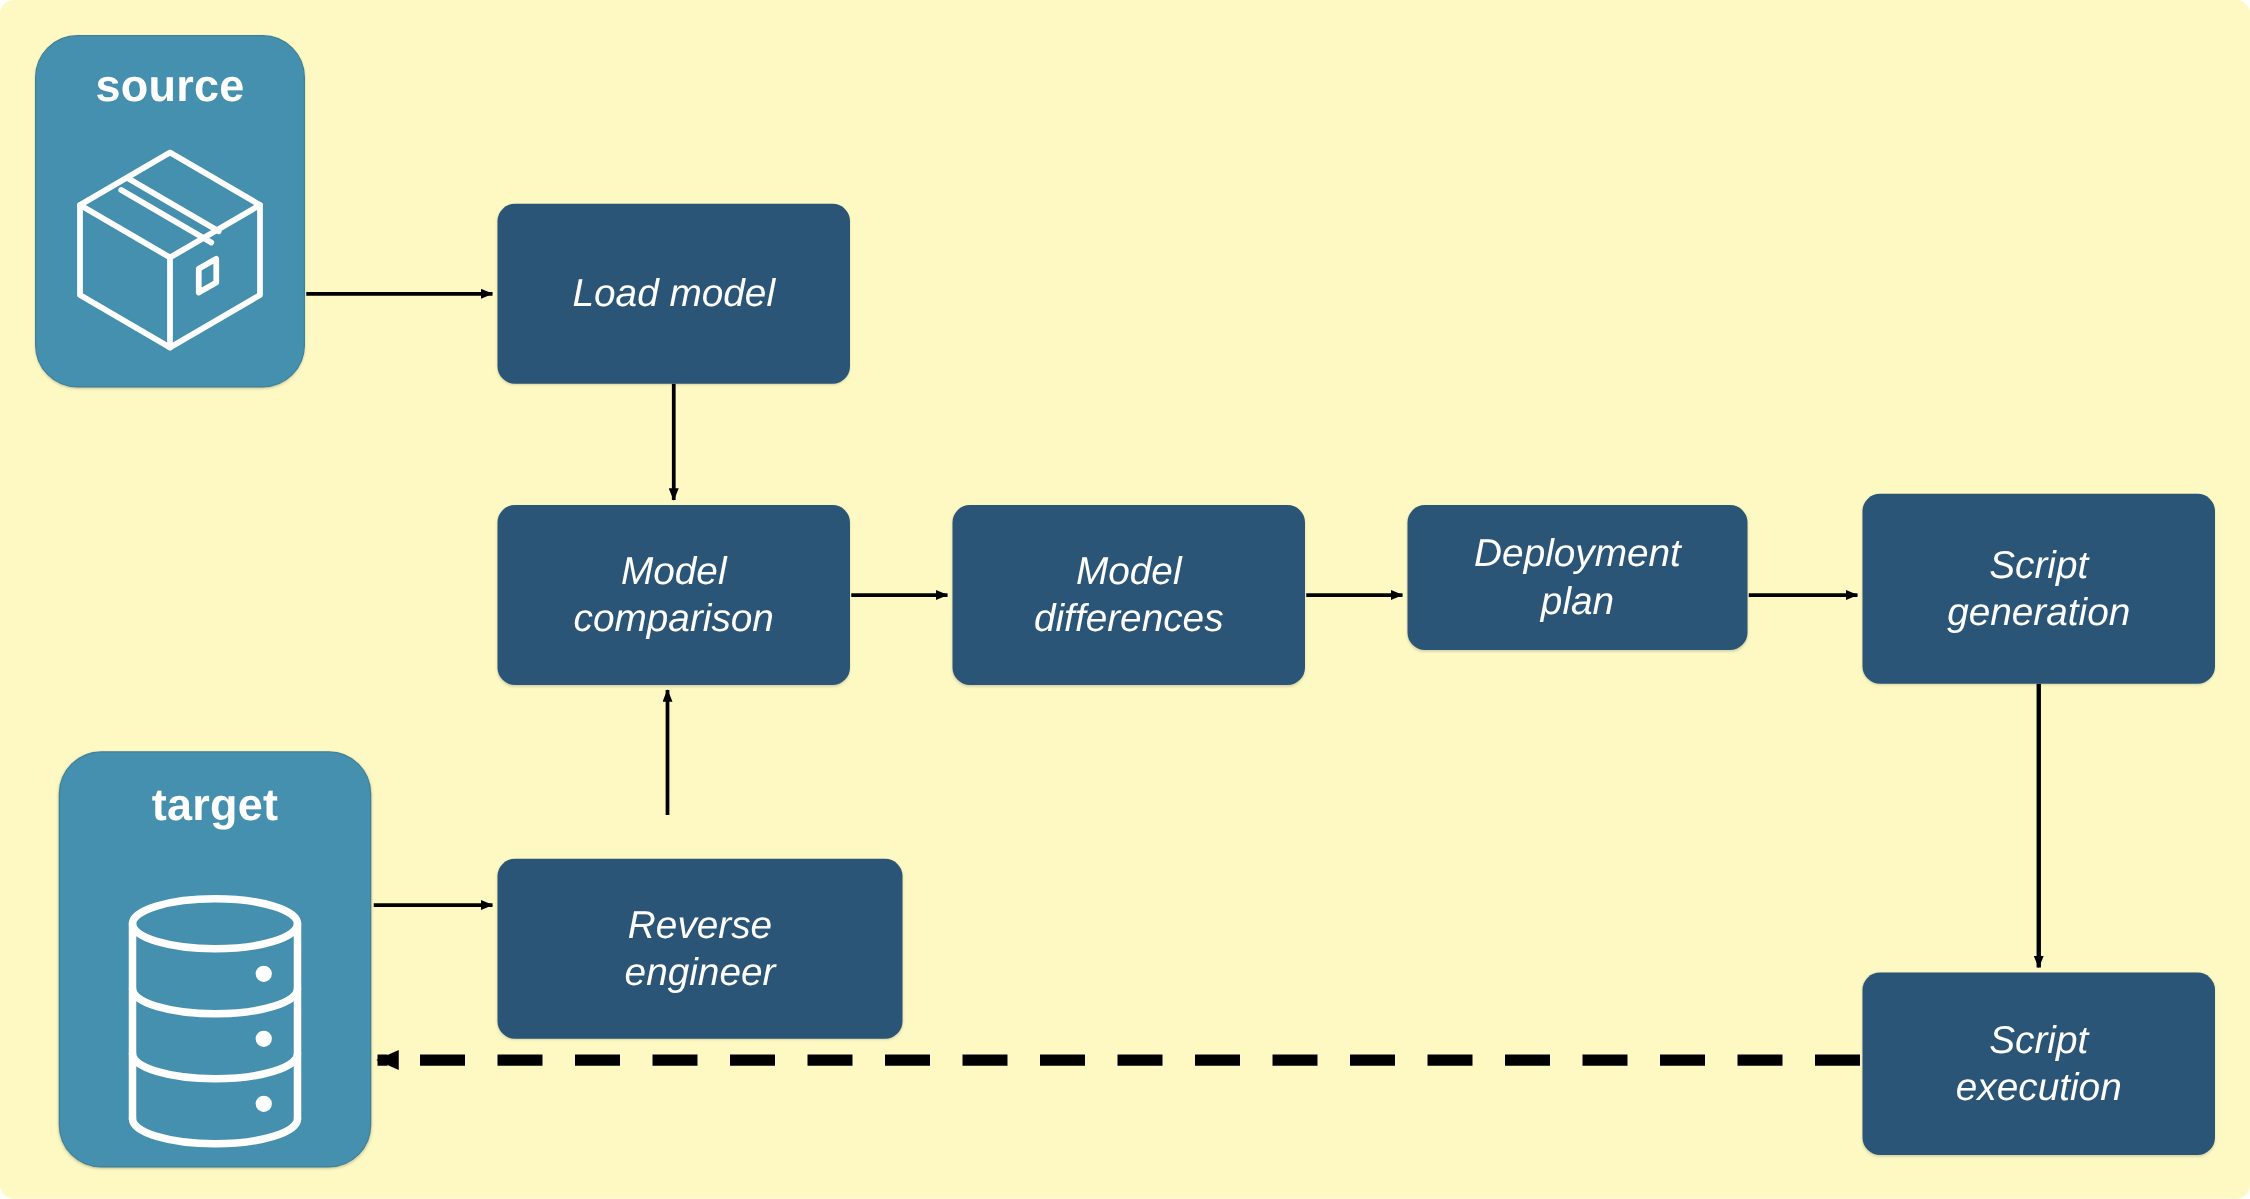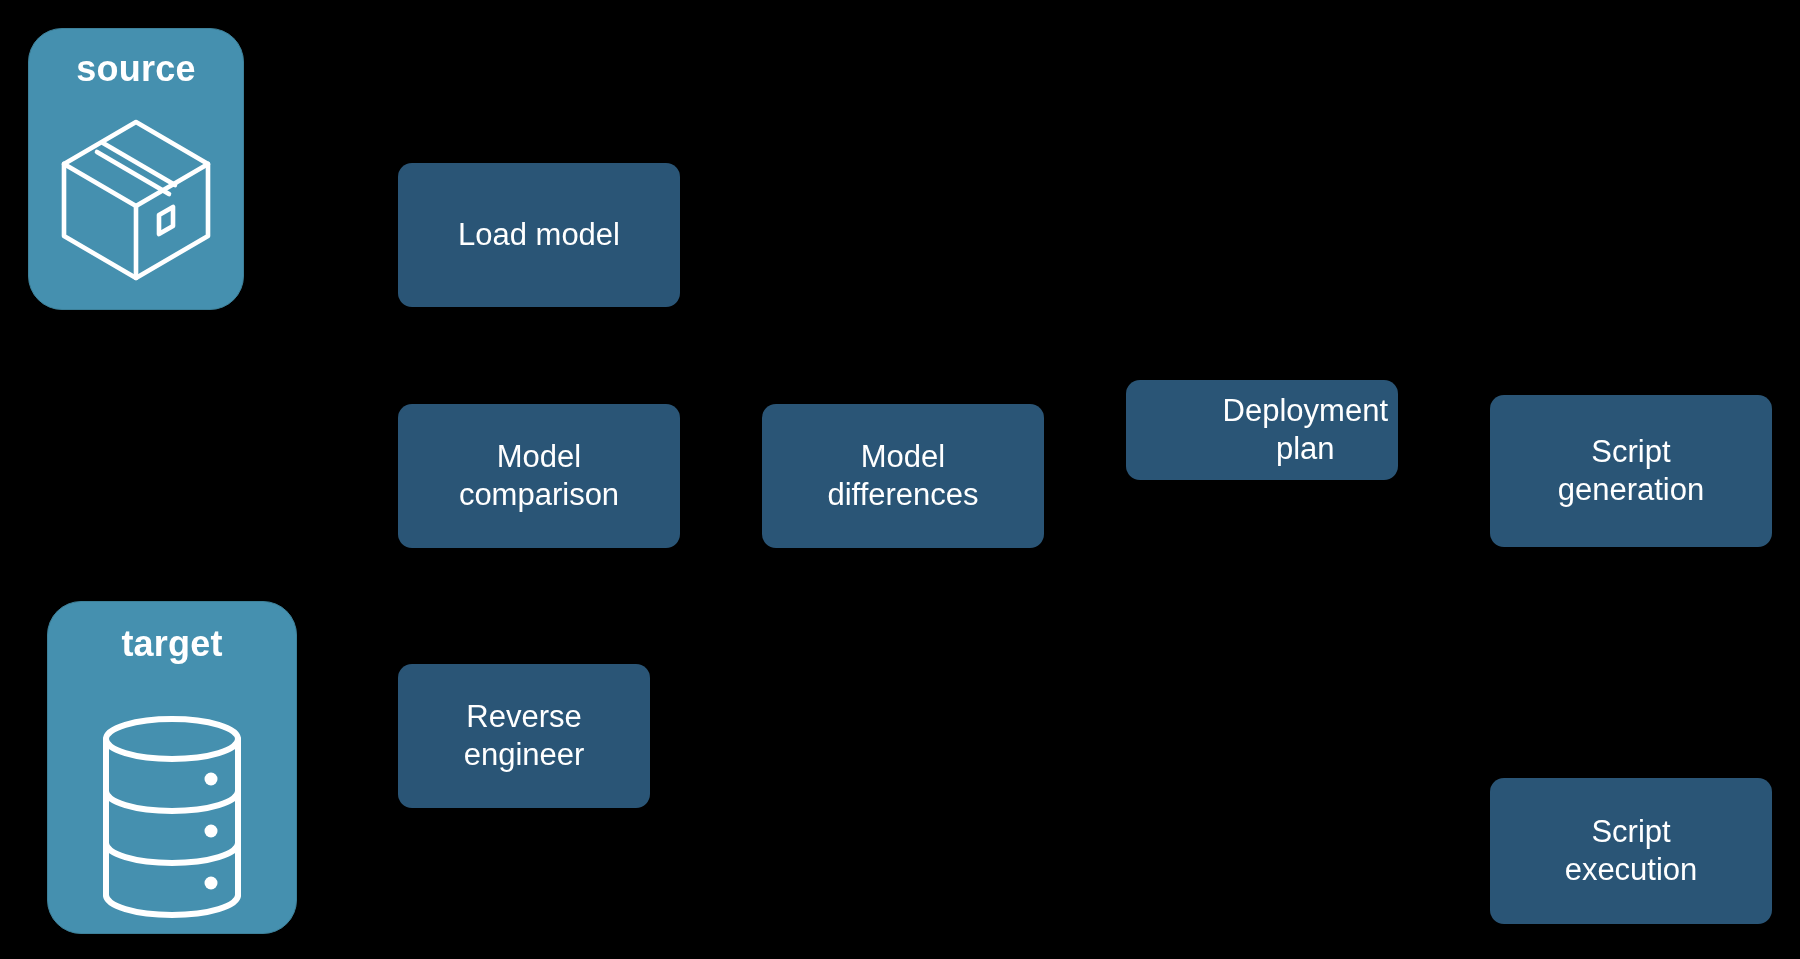--- a/index.html
+++ b/index.html
@@ -11,21 +11,22 @@
     width: 1800px;
     height: 959px;
     font-family: "Liberation Sans", sans-serif;
     overflow: hidden;
     position: relative;
   }
   #canvas {
     position: relative;
     width: 1800px;
     height: 959px;
-    background: #000000;
+    background: #fef9c3;
+    border-radius: 11px;
   }
   
   .endpoint-card {
     position: absolute;
     background: var(--accent-light, #4590af);
     border: 1.5px solid #3d8099;
     border-radius: 34px;
     box-sizing: border-box;
     display: flex;
     flex-direction: column;
@@ -60,20 +61,21 @@
     text-align: center;
     color: #ffffff;
     font-size: 31px;
     line-height: 1.22;
     padding: 6px 10px;
     box-shadow: 0 1px 2px rgba(0,0,0,0.14);
   }
   .process-box .label {
     display: block;
     white-space: pre-line;
+    font-style: italic;
   }
   
   #connectors {
     position: absolute;
     left: 0;
     top: 0;
     width: 1800px;
     height: 959px;
     pointer-events: none;
   }
@@ -160,31 +162,31 @@
   <div class="process-box" style="left: 398px; top: 404px; width: 282px; height: 144px; --accent-dark: #2a5576; color: rgb(255, 255, 255);">
     <span class="label">Model
 comparison</span>
   </div>
 
   <div class="process-box" style="left: 762px; top: 404px; width: 282px; height: 144px; --accent-dark: #2a5576; color: rgb(255, 255, 255);">
     <span class="label">Model
 differences</span>
   </div>
 
-  <div class="process-box" style="left: 1126px; top: 380px; width: 272px; height: 100px; --accent-dark: #2a5576; color: rgb(255, 255, 255); justify-content: flex-end;">
+  <div class="process-box" style="left: 1126px; top: 404px; width: 272px; height: 116px; --accent-dark: #2a5576; color: rgb(255, 255, 255);">
     <span class="label">Deployment
 plan</span>
   </div>
 
   <div class="process-box" style="left: 1490px; top: 395px; width: 282px; height: 152px; --accent-dark: #2a5576; color: rgb(255, 255, 255);">
     <span class="label">Script
 generation</span>
   </div>
 
-  <div class="process-box" style="left: 398px; top: 664px; width: 252px; height: 144px; --accent-dark: #2a5576; color: rgb(255, 255, 255); text-align: center;">
+  <div class="process-box" style="left: 398px; top: 687px; width: 324px; height: 144px; --accent-dark: #2a5576; color: rgb(255, 255, 255); text-align: center;">
     <span class="label">Reverse
 engineer</span>
   </div>
 
   <div class="process-box" style="left: 1490px; top: 778px; width: 282px; height: 146px; --accent-dark: #2a5576; color: rgb(255, 255, 255);">
     <span class="label">Script
 execution</span>
   </div>
 
 </div>

